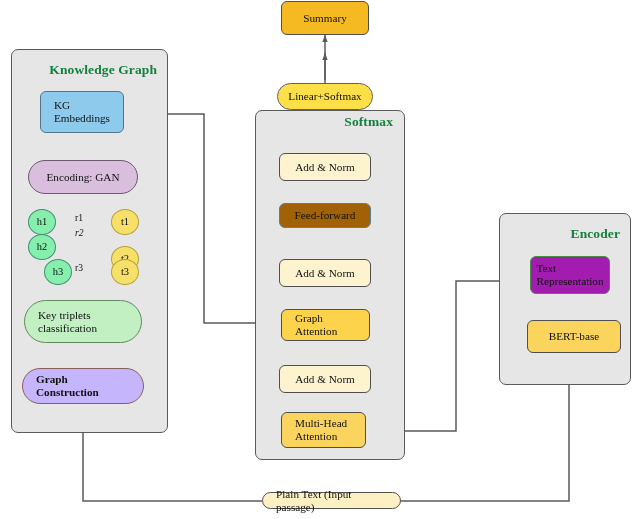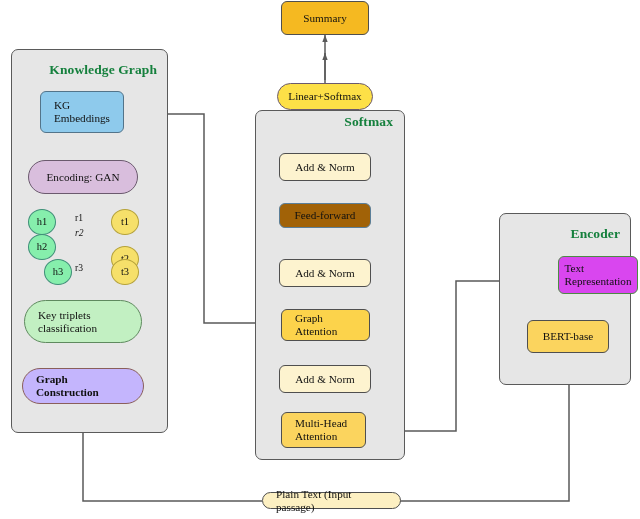--- a/index.html
+++ b/index.html
@@ -24,21 +24,21 @@
   .c-addnorm{background:#fdf3cf;}
   .c-ff{background:#a16207;border-color:#5b7f99;}
   .c-cross{background:#fcd34b;}
   .c-mha{background:#fbd45e;}
   .c-kg{background:#8ecaec;border-color:#53748a;}
   .c-gan{background:#d9bedd;border-color:#6b5a6e;}
   .c-key{background:#c2f0c2;border-color:#5f8a5f;}
   .c-graph{background:#c4b5fd;border-color:#8a5f5b;font-weight:bold;}
   .c-h{background:#86efac;border-color:#3f8f78;}
   .c-t{background:#f6e06a;border-color:#b5a23a;}
-  .c-text{background:#d946ef;border-color:#4e8a45;margin-left:28px;}
+  .c-text{background:#a21caf;border-color:#4e8a45;}
   .c-bert{background:#fbd45e;}
   .c-plain{background:#fdf0c2;}
 
   .edge-label{position:absolute;font-size:9.6px;color:#111;background:transparent;}
 </style>
 </head>
 <body>
 
 <div id="stage">
 
@@ -124,17 +124,17 @@
   <div class="node circ c-h" style="left:28px;top:234px;width:26px;height:26px;">h2</div>
   <div class="node circ c-t" style="left:111px;top:246px;width:26px;height:26px;">t2</div>
   <div class="edge-label" style="left:75px;top:227px;font-style:italic;">r2</div>
 
   <div class="node circ c-h" style="left:44px;top:259px;width:26px;height:26px;">h3</div>
   <div class="node circ c-t" style="left:111px;top:259px;width:26px;height:26px;">t3</div>
   <div class="edge-label" style="left:75px;top:262px;">r3</div>
 
   <div class="node rect c-text" style="left:530px;top:256px;width:80px;height:38px;">Text Representation</div>
 
-  <div class="node rect c-bert" style="left:527px;top:320px;width:82px;height:33px;">BERT-base</div>
+  <div class="node rect c-bert" style="left:527px;top:320px;width:94px;height:33px;">BERT-base</div>
 
   <div class="node rect c-plain" style="left:262px;top:492px;width:139px;height:17px;border-radius:13px;">Plain Text (Input passage)</div>
 
 </div>
 
 </body></html>

